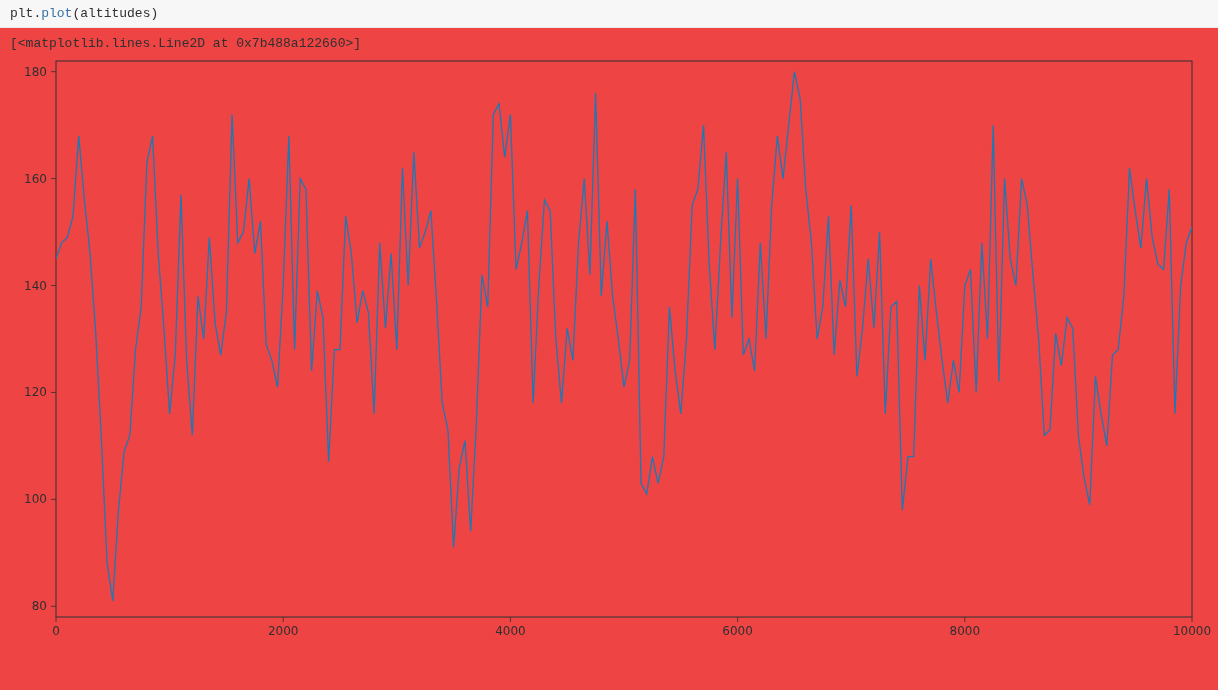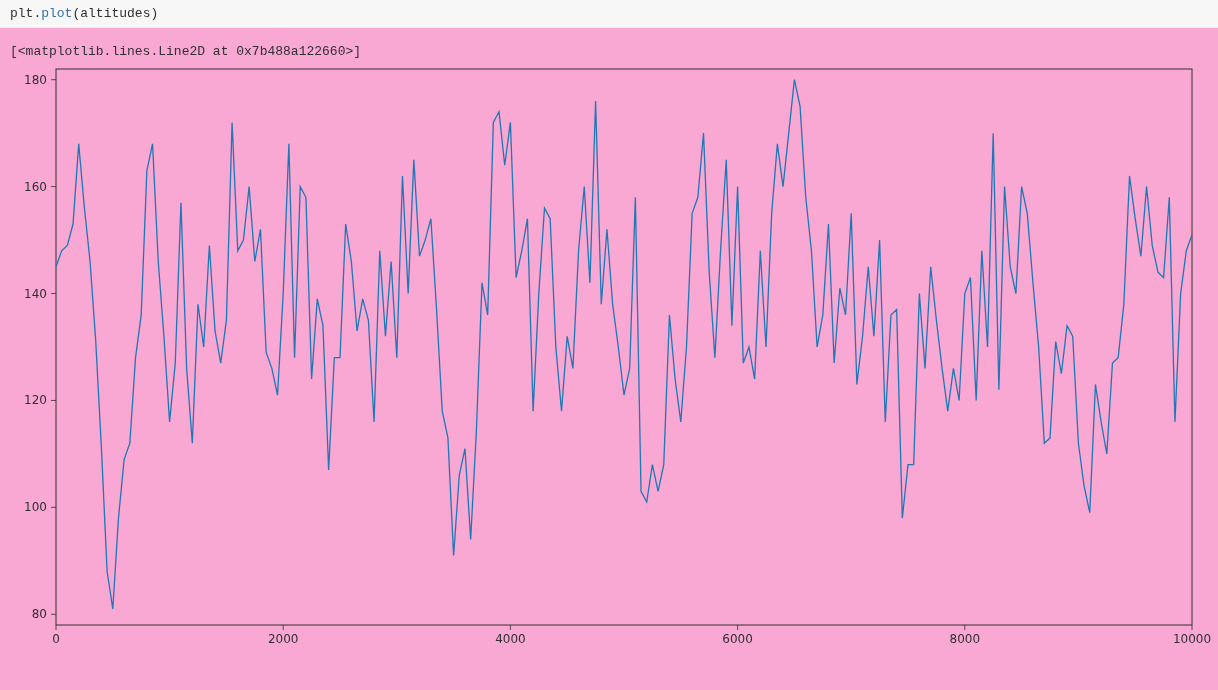--- a/index.html
+++ b/index.html
@@ -7,41 +7,40 @@
     padding: 0;
     font-family: "SFMono-Regular", Consolas, "Liberation Mono", Menlo, monospace;
     font-size: 13px;
     background: #ffffff;
     color: #303030;
   }
   .page {
     width: 1218px;
     height: 690px;
     position: relative;
-    background: #f9a8d4;
+    background: #ef4444;
   }
   .code-cell {
     background: #f7f7f7;
     border-bottom: 1px solid #eaeaea;
     padding: 6px 10px;
     font-family: "SFMono-Regular", Consolas, "Liberation Mono", Menlo, monospace;
     font-size: 13px;
     color: #303030;
     white-space: pre;
   }
   .code-cell .tok-obj { color: #303030; }
   .code-cell .tok-call { color: #3571a3; }
   .code-cell .tok-paren { color: #303030; }
   .output-text {
     padding: 8px 3px 2px 10px;
     font-family: "SFMono-Regular", Consolas, "Liberation Mono", Menlo, monospace;
     font-size: 13px;
     color: #303030;
     white-space: pre;
-    margin-top: 8px;
   }
   .plot-wrap {
     position: relative;
     width: 1218px;
     height: 608px;
   }
   svg.plot-svg {
     display: block;
   }
   .axis text {

